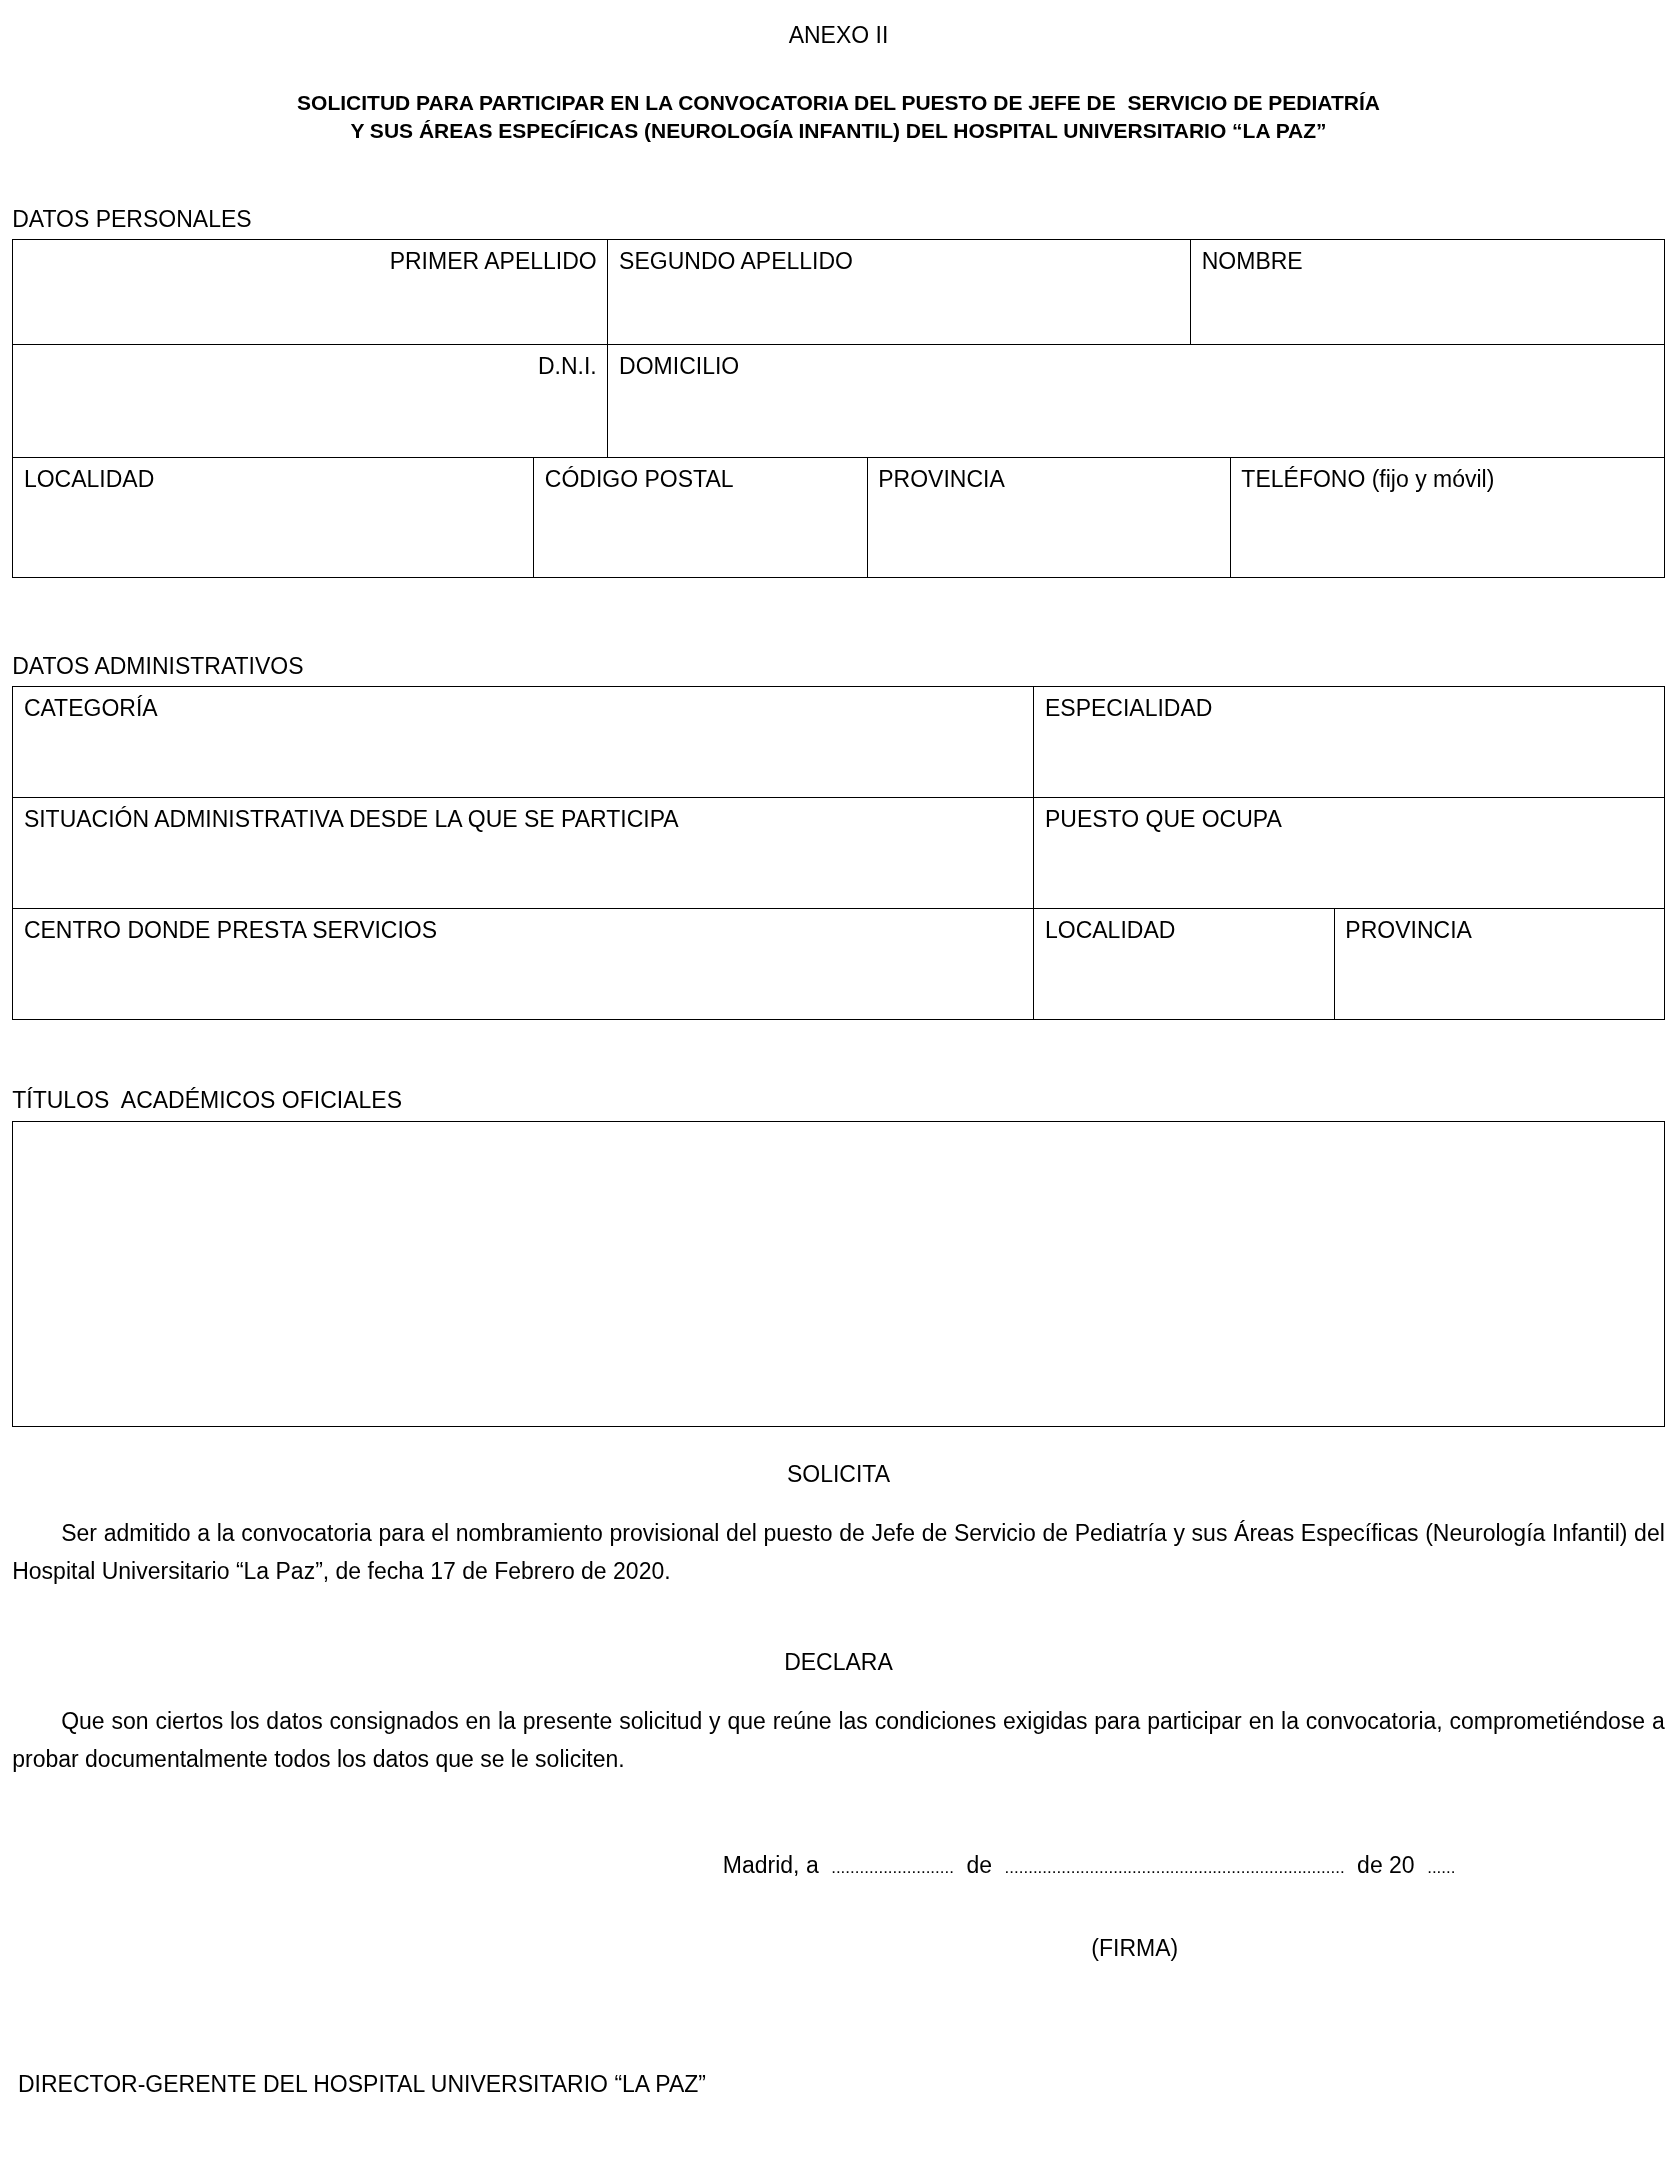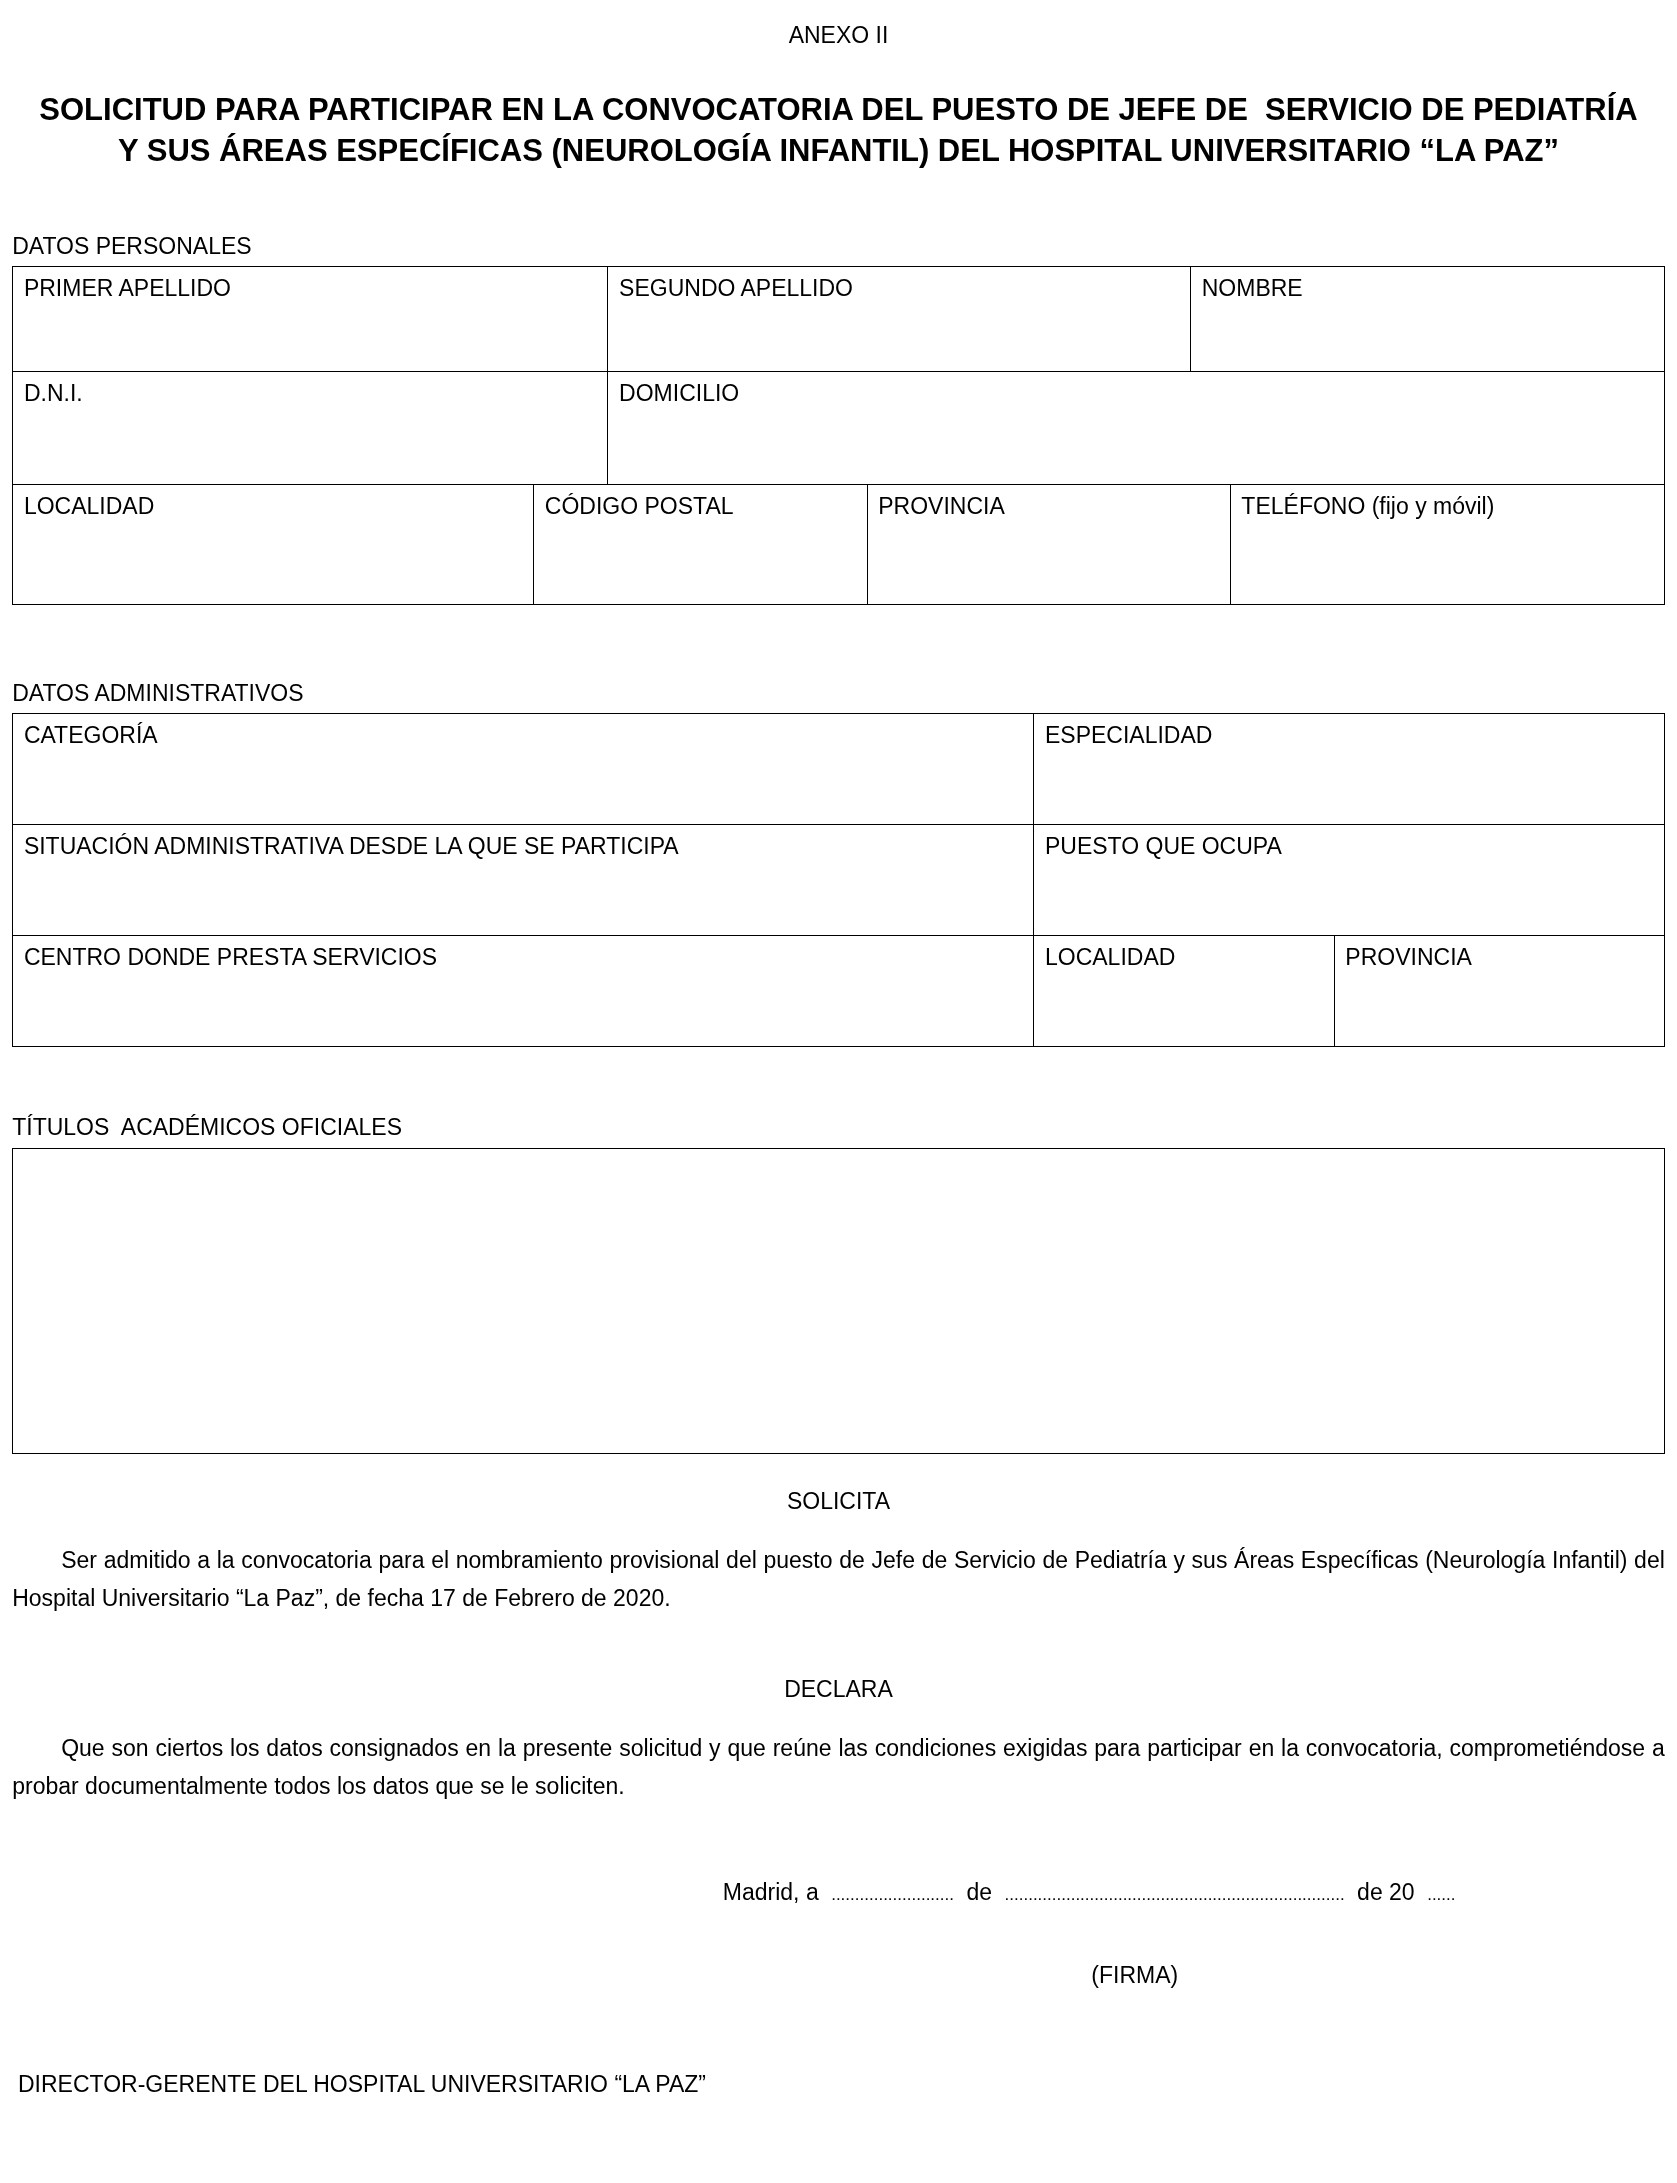--- a/index.html
+++ b/index.html
@@ -21,21 +21,21 @@
   }
   .annex-title {
     text-align: center;
     margin-top: 4.6px;
     white-space: pre-wrap;
   }
   .main-title {
     margin-top: 40px;
     text-align: center;
     font-weight: bold;
-    font-size: 31px;
+    font-size: 21px;
     line-height: 1.35;
   }
   .main-title div { white-space: pre-wrap; }
   .section-title {
     margin-top: 61px;
     margin-bottom: 6.1px;
     white-space: pre-wrap;
   }
   .section-title.tight { margin-top: 75px; }
   .section-title.titulos { margin-top: 67px; }
@@ -60,21 +60,21 @@
   }
   .form-cell .cell-label { flex: 0 0 auto; }
   .form-cell .cell-input { flex: 1 1 auto; min-height: 7.6px; }
   
   .dp-r1 { min-height: 104px; }
   .dp-r2 { min-height: 112px; }
   .dp-r3 { min-height: 119px; }
   
   .da-r { min-height: 110px; }
   
-  .w-36  { flex: 0 0 36%; }
+  .w-36  { flex: 0 0 36%; text-align: right; }
   .w-353 { flex: 0 0 35.3%; }
   .w-287 { flex: 1 1 auto; }
   .w-64  { flex: 1 1 auto; }
   .w-315 { flex: 0 0 31.5%; }
   .w-202 { flex: 0 0 20.2%; }
   .w-22  { flex: 0 0 22%; }
   .w-rest{ flex: 1 1 auto; }
   .w-618 { flex: 0 0 61.8%; }
   .w-38  { flex: 1 1 auto; gap: 28px; }
   .w-182 { flex: 0 0 18.2%; }

